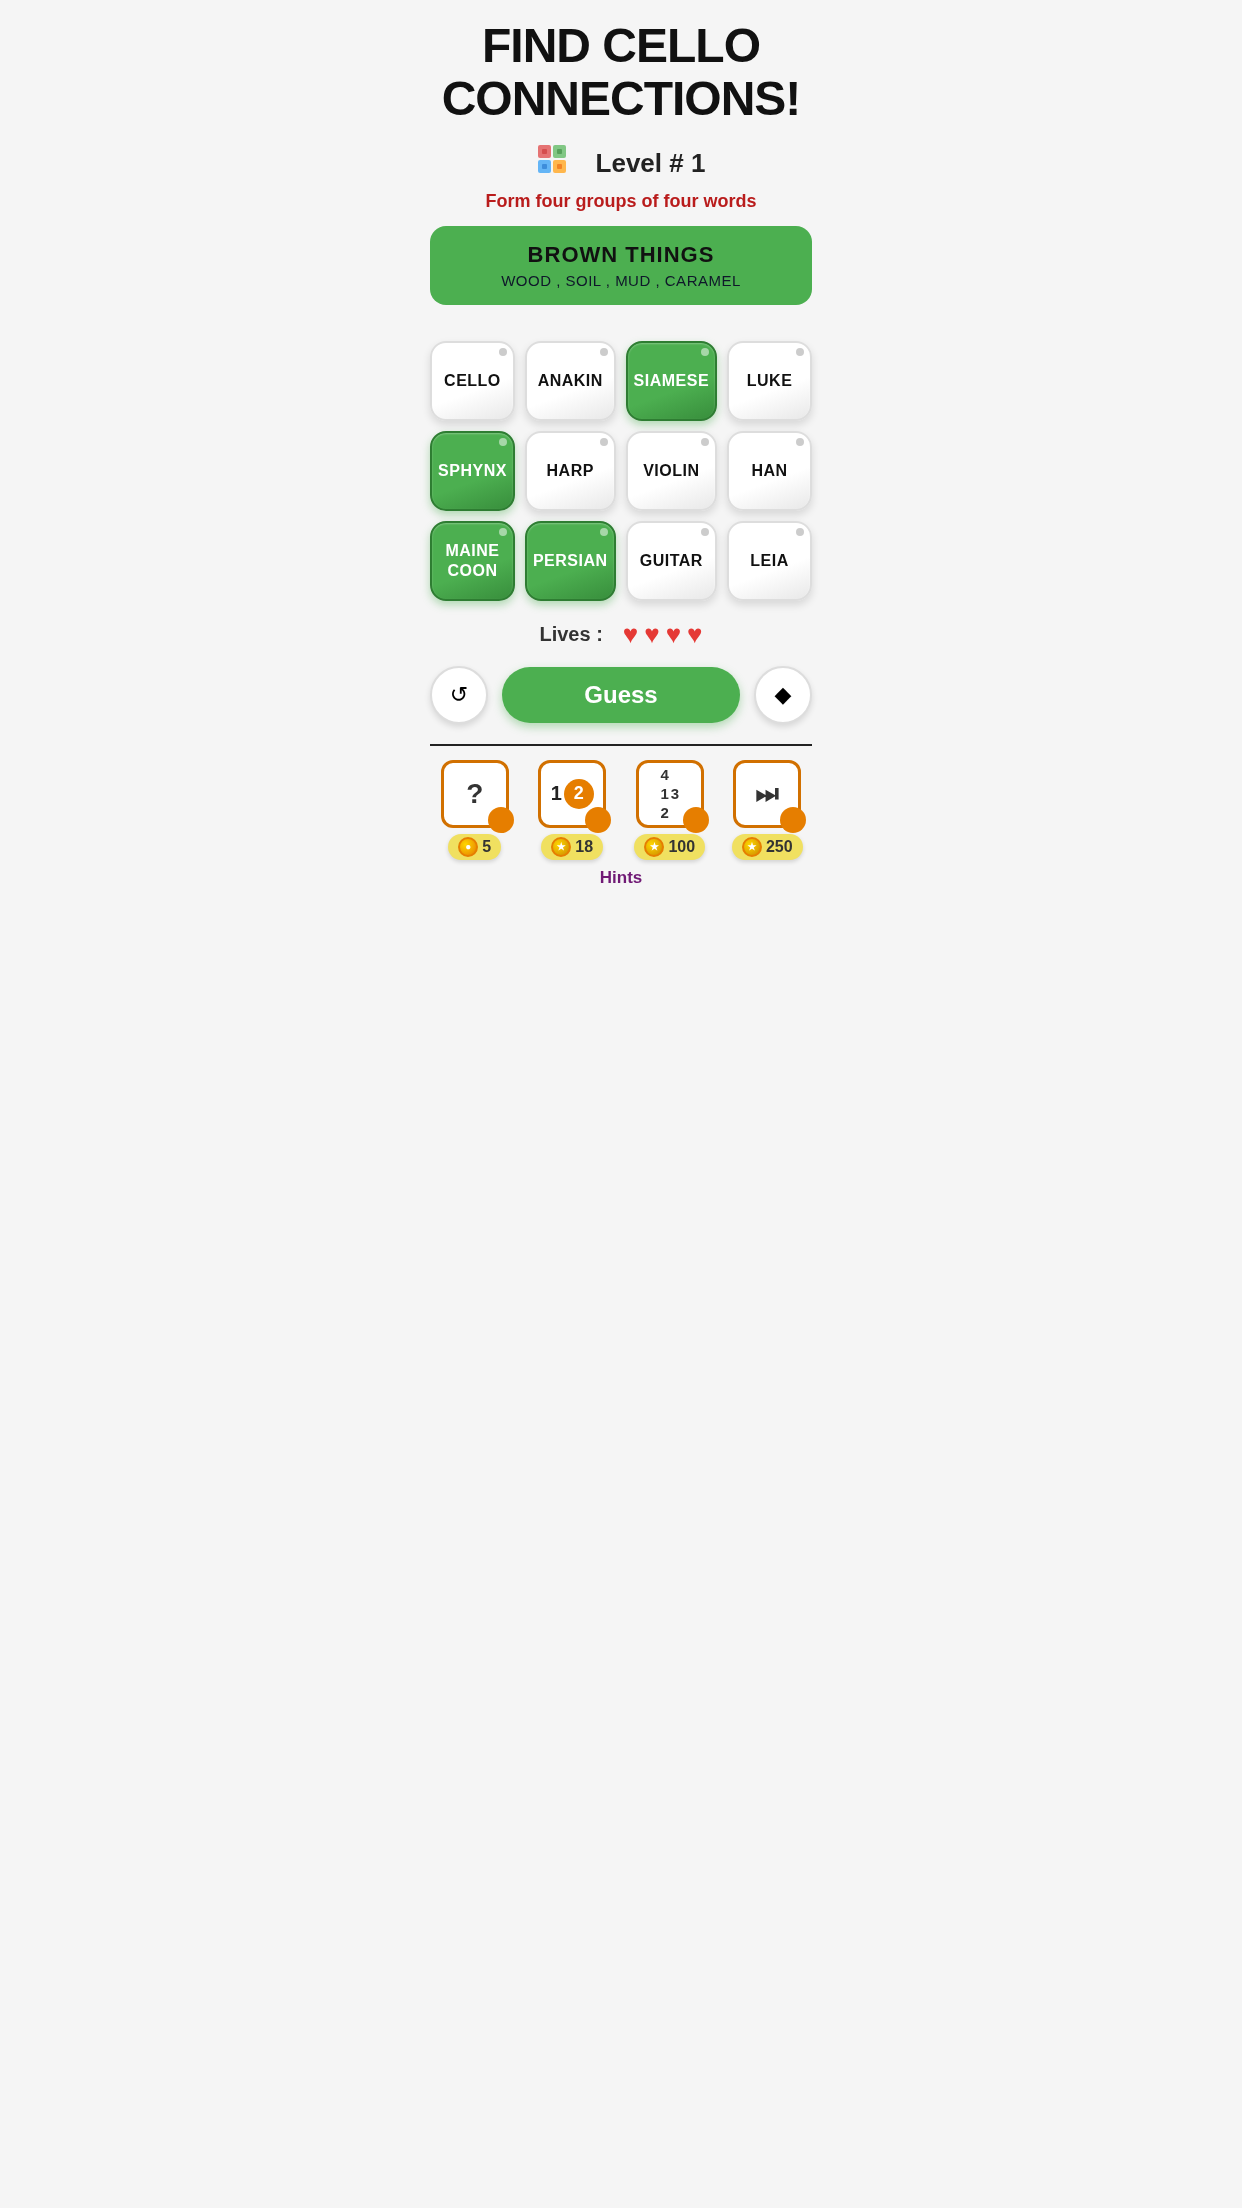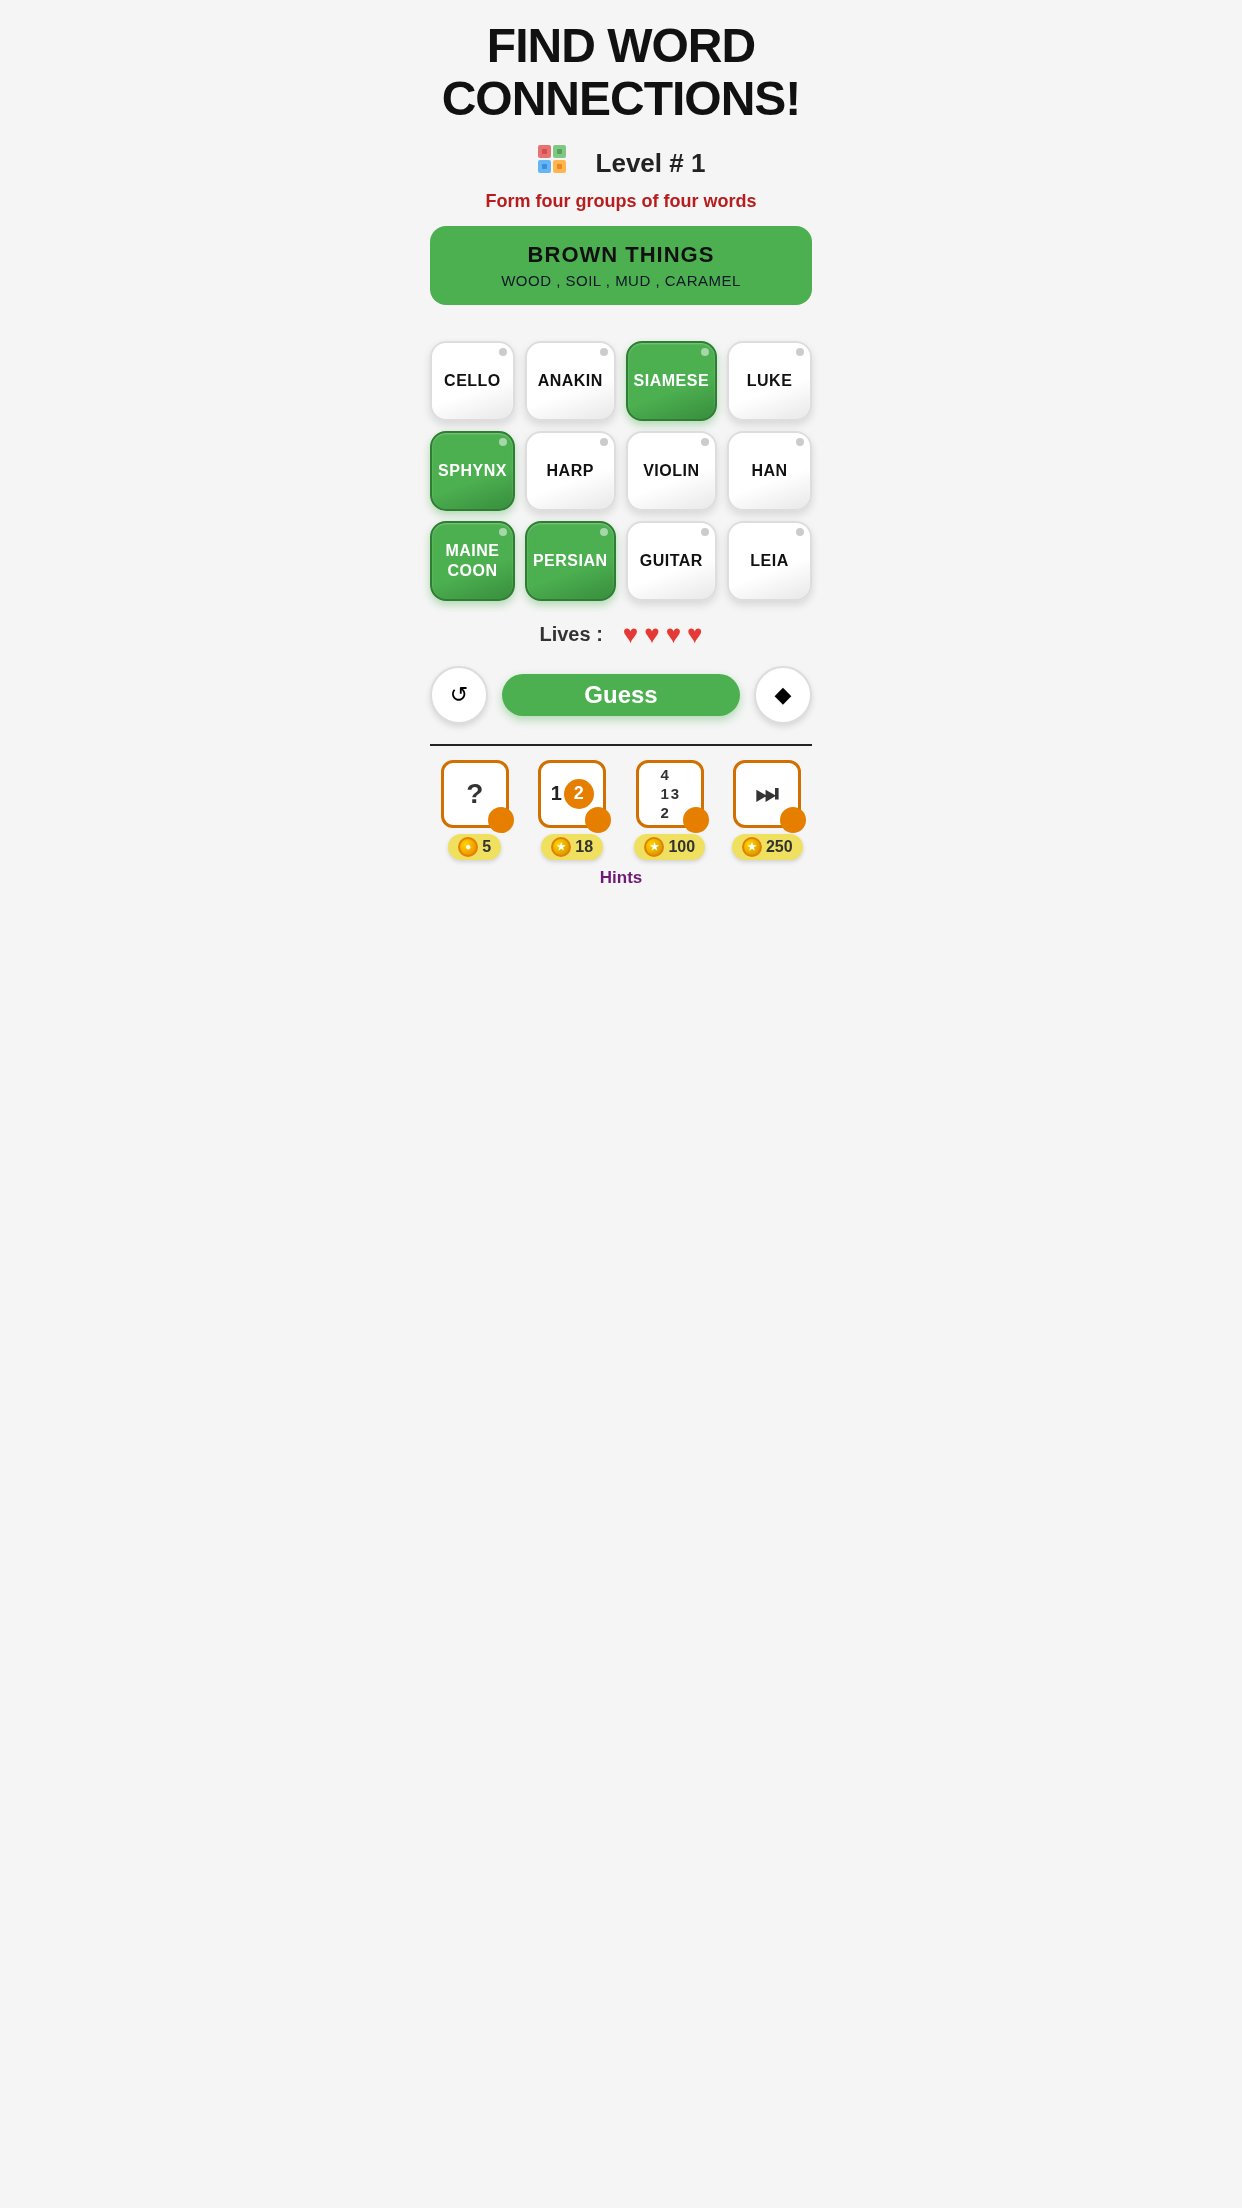--- a/index.html
+++ b/index.html
@@ -174,21 +174,21 @@
       align-items: center;
       justify-content: center;
       cursor: pointer;
       box-shadow: 0 3px 6px rgba(0,0,0,0.12);
       font-size: 22px;
       flex-shrink: 0;
     }
 
     .btn-guess {
       flex: 1;
-      height: 42px;
+      height: 56px;
       border-radius: 30px;
       background: #4caf50;
       border: none;
       color: #fff;
       font-size: 24px;
       font-weight: 900;
       cursor: pointer;
       box-shadow: 0 4px 10px rgba(76,175,80,0.4);
     }
 
@@ -285,21 +285,21 @@
       font-size: 24px;
       font-weight: 900;
       color: #333;
     }
   </style>
 </head>
 <body>
 
 <div class="app-container">
 
-  <h1 class="main-title">FIND WORD CONNECTIONS!</h1>
+  <h1 class="main-title">FIND CELLO CONNECTIONS!</h1>
 
   <div class="level-row">
     <span class="level-icon">
       
       <svg width="32" height="32" viewBox="0 0 32 32">
         <rect x="1" y="1" width="13" height="13" rx="2" fill="#e57373"></rect>
         <rect x="16" y="1" width="13" height="13" rx="2" fill="#81c784"></rect>
         <rect x="1" y="16" width="13" height="13" rx="2" fill="#64b5f6"></rect>
         <rect x="16" y="16" width="13" height="13" rx="2" fill="#ffb74d"></rect>
         <rect x="5" y="5" width="5" height="5" rx="1" fill="#c62828" opacity="0.5"></rect>

